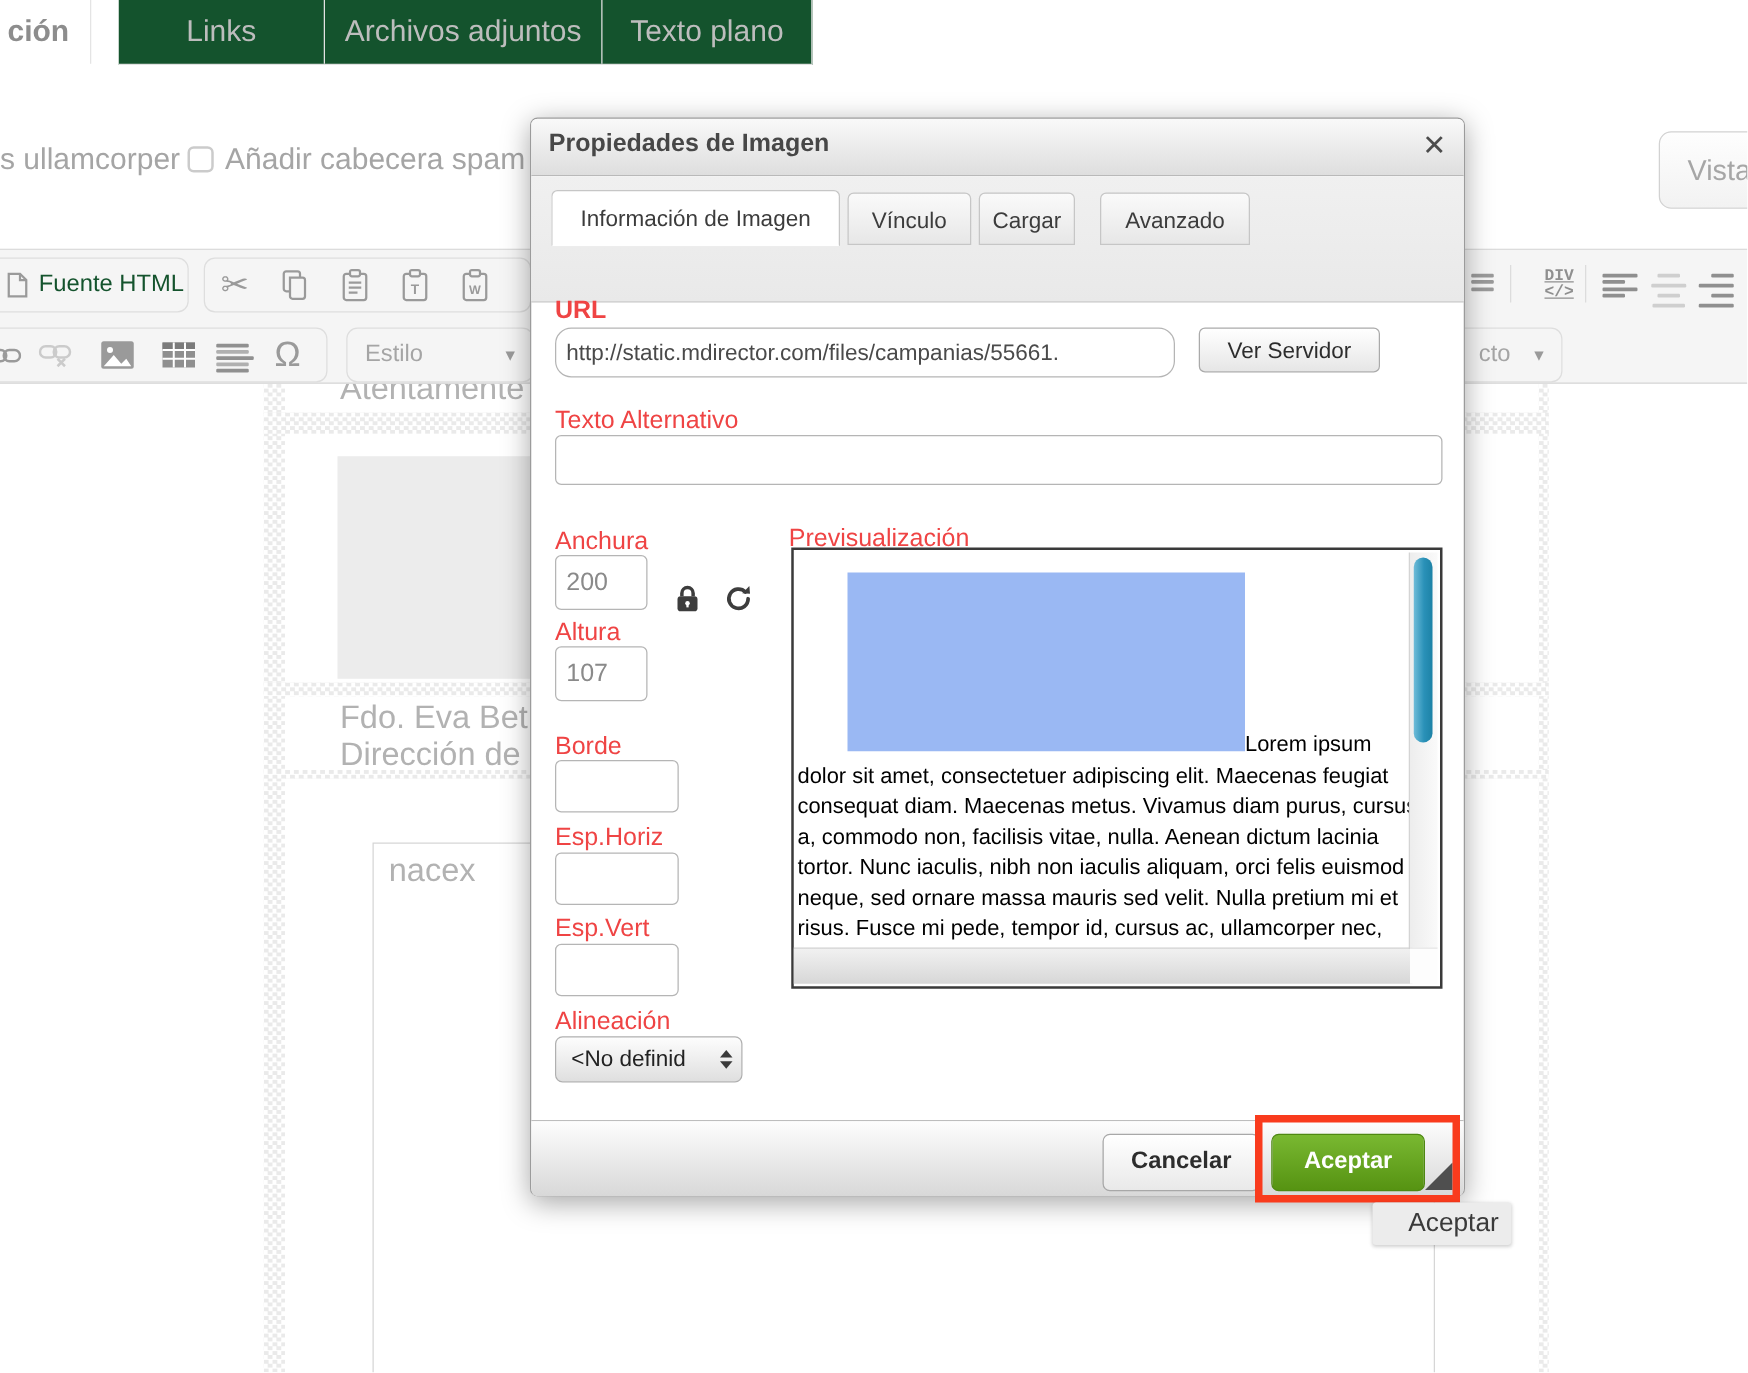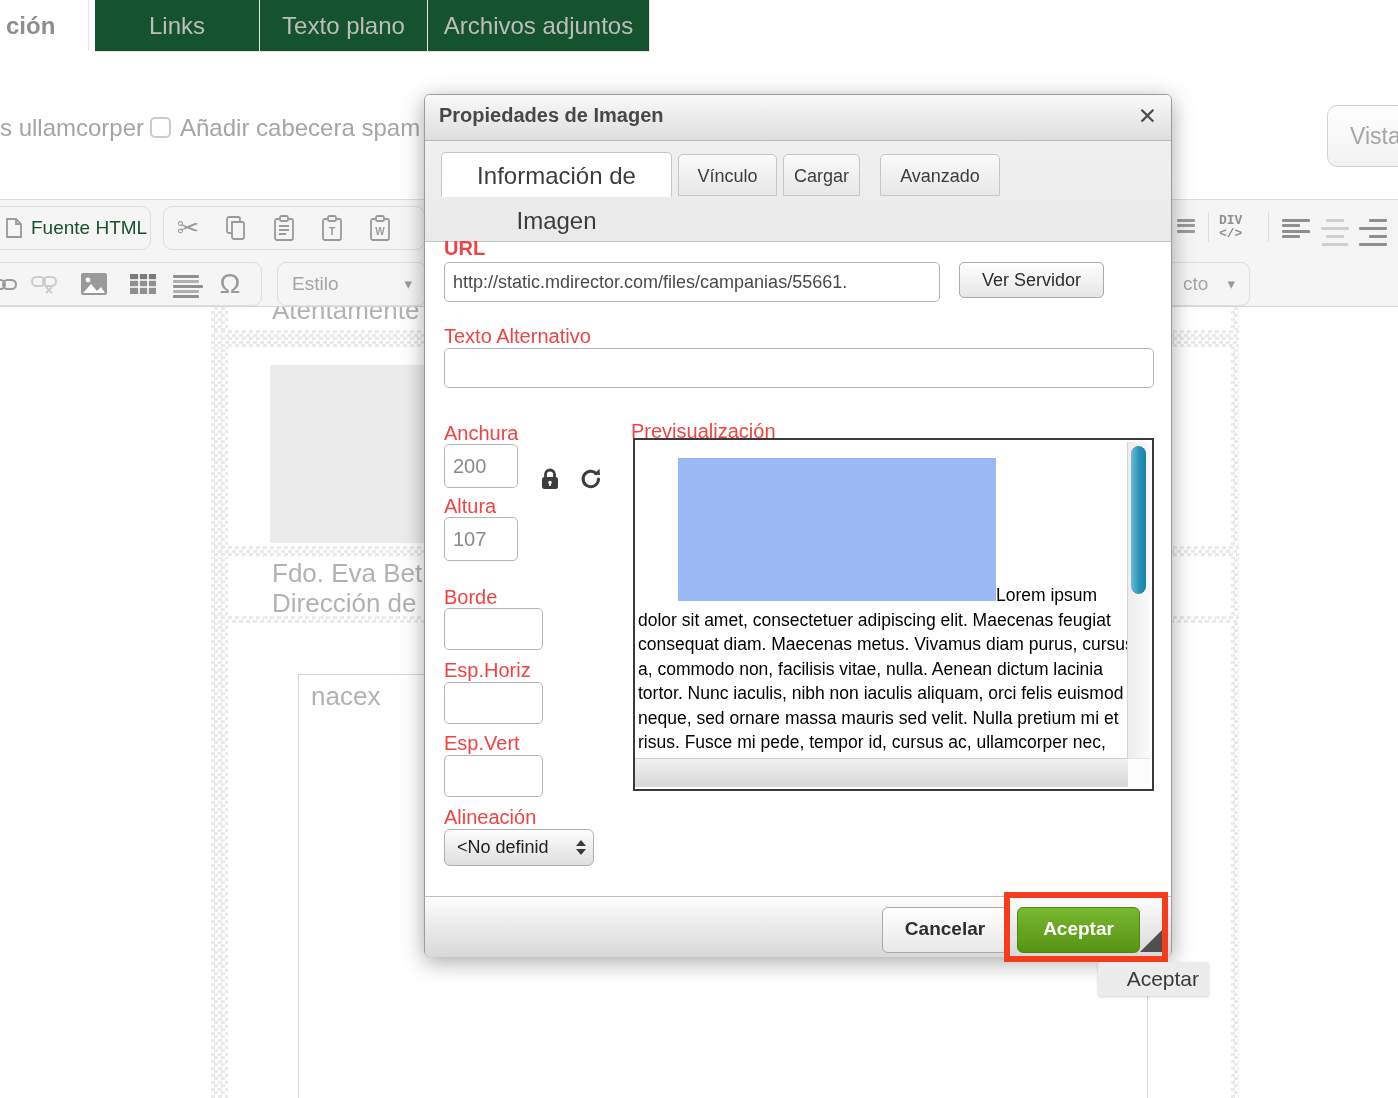--- a/index.html
+++ b/index.html
@@ -1,56 +1,56 @@
 <!DOCTYPE html>
 <html><head>
 <meta charset="utf-8">
 <style>
   html,body{margin:0;padding:0;background:#fff;}
   #screen{position:relative;width:1398px;height:1098px;overflow:hidden;
           font-family:"Liberation Sans","DejaVu Sans",sans-serif;background:#fff;}
   .abs{position:absolute;}
   
   .tabbar{left:0;top:0;width:1398px;height:52px;background:#fff;z-index:20;}
-  .tab-active{left:0;top:0;width:89px;height:51px;background:#fff;border-right:1px solid #e4e4e4;
+  .tab-active{left:0;top:0;width:73px;height:51px;background:#fff;border-right:1px solid #e4e4e4;
               color:#8d8d8d;font-weight:bold;font-size:24px;line-height:51px;padding-left:6px;box-sizing:border-box;}
   .tabs-rest{left:95px;top:0;width:555px;height:51px;background:#14532d;border-bottom:1px solid #e2e2e2;display:flex;}
   .top-tab{height:51px;line-height:51px;text-align:center;color:#bdbdbd;font-size:24px;border-right:1px solid #e2e2e2;box-sizing:border-box;}
   
   .opt-text{color:#a5a5a5;font-size:24px;}
   .checkbox{width:21px;height:21px;border:2px solid #cbcbcb;border-radius:5px;background:#fff;box-sizing:border-box;}
   .vista-btn{left:1327px;top:105px;width:92px;height:62px;border:1px solid #d2d2d2;border-radius:10px;
              background:linear-gradient(#fefefe,#f2f2f2);color:#a6a6a6;font-size:23px;line-height:60px;padding-left:22px;box-sizing:border-box;z-index:20;}
   
   .toolbar{left:0;top:199px;width:1398px;height:108px;background:#f5f5f5;border-top:1px solid #dcdcdc;border-bottom:1px solid #d6d6d6;z-index:20;box-sizing:border-box;}
   .tgroup{position:absolute;border:1px solid #dedede;border-radius:9px;box-sizing:border-box;display:flex;align-items:center;}
   .ticon{display:flex;align-items:center;justify-content:center;color:#9a9a9a;}
   .tsep{position:absolute;width:1px;background:#dcdcdc;}
   .tool-label{color:#14532d;font-size:19px;}
   .dd{position:absolute;border:1px solid #dedede;border-radius:9px;box-sizing:border-box;display:flex;align-items:center;color:#a5a5a5;font-size:19px;}
   .dd .arrow{margin-left:auto;color:#9a9a9a;font-size:15px;}
   .bars span{display:block;border-radius:1px;}
-  .divicon{font-size:13px;font-weight:bold;color:#8f8f8f;line-height:13px;text-align:left;font-family:"Liberation Mono","DejaVu Sans Mono",monospace;}
+  .divicon{font-size:13px;font-weight:bold;color:#8f8f8f;line-height:13px;text-align:right;font-family:"Liberation Mono","DejaVu Sans Mono",monospace;text-decoration:underline;}
   
   .email-area{left:0;top:307px;width:1398px;height:791px;background:#fff;z-index:1;}
   .hatch{background:conic-gradient(#eaeaea 0 25%,#ffffff 0 50%,#eaeaea 0 75%,#ffffff 0);background-size:7px 7px;}
   .email-txt{color:#b2b2b2;font-size:26px;}
   .placeholder{background:#ececec;}
   .nacex-box{border:1px solid #d6d6d6;background:#fff;box-sizing:border-box;}
   
   .dialog{left:424px;top:94px;width:748px;height:863px;background:#fff;border:1px solid #9b9b9b;border-radius:6px;
           box-shadow:0 5px 22px rgba(0,0,0,.35);z-index:30;box-sizing:border-box;}
   .dlg-title{left:0;top:0;width:746px;height:46px;background:linear-gradient(#f9f9f9,#dedede);border-bottom:1px solid #b9b9b9;
              border-radius:5px 5px 0 0;box-sizing:border-box;}
   .dlg-title .t{position:absolute;left:14px;top:9px;font-size:20px;font-weight:bold;color:#474747;}
   .dlg-close{position:absolute;right:14px;top:8px;font-size:23px;font-weight:bold;color:#4c4c4c;}
   .dlg-tabs{left:0;top:46px;width:746px;height:101px;background:linear-gradient(#f0f0f0,#e9e9e9);border-bottom:1px solid #c6c6c6;box-sizing:border-box;}
   .dtab{position:absolute;box-sizing:border-box;border:1px solid #c6c6c6;border-radius:5px 5px 0 0;
         background:linear-gradient(#fafafa,#e7e7e7);color:#3c3c3c;font-size:18px;text-align:center;}
-  .dtab.active{background:#fff;border-bottom:1px solid #fff;font-size:24px;z-index:2;}
+  .dtab.active{background:#fff;border-bottom:1px solid #fff;font-size:18px;z-index:2;}
   .dlbl{position:absolute;color:#ef4444;font-size:20px;}
   .dinput{position:absolute;border:1px solid #b5b5b5;border-radius:5px;background:#fff;box-sizing:border-box;
           font-family:"Liberation Sans","DejaVu Sans",sans-serif;font-size:18px;color:#4a4a4a;padding:0 8px;outline:none;}
   .dinput.num{color:#8a8a8a;font-size:20px;}
   .dbtn{position:absolute;border:1px solid #aaa;border-radius:5px;background:linear-gradient(#ffffff,#e6e6e6);
         color:#2d2d2d;font-size:18px;text-align:center;box-sizing:border-box;}
   .select{position:absolute;border:1px solid #b0b0b0;border-radius:6px;background:linear-gradient(#fdfdfd,#dfdfdf);
           box-sizing:border-box;display:flex;align-items:center;overflow:hidden;font-size:18px;color:#222;}
   .stepper{margin-left:auto;display:flex;flex-direction:column;align-items:center;justify-content:center;gap:3px;padding:0 7px;}
   .stepper i{width:0;height:0;border-left:5px solid transparent;border-right:5px solid transparent;display:block;}
@@ -98,22 +98,22 @@
     <div class="abs nacex-box" style="left:298px;top:367px;width:850px;height:740px;">
       <div class="email-txt" style="position:absolute;left:12px;top:6px;">nacex</div>
 
     </div>
   </div>
 
   <div class="abs tabbar">
     <div class="abs tab-active">ción</div>
     <div class="abs tabs-rest">
       <div class="top-tab" style="width:165px;">Links</div>
+      <div class="top-tab" style="width:222px;">Archivos adjuntos</div>
       <div class="top-tab" style="width:168px;">Texto plano</div>
-      <div class="top-tab" style="width:222px;">Archivos adjuntos</div>
     </div>
   </div>
 
   <div class="abs opt-text" style="left:0;top:114px;z-index:20;">s ullamcorper</div>
   <div class="abs checkbox" style="left:150px;top:117px;z-index:20;"></div>
   <div class="abs opt-text" style="left:180px;top:114px;z-index:20;">Añadir cabecera spam</div>
   <div class="abs vista-btn">Vista</div>
 
   <div class="abs toolbar">
 
@@ -253,21 +253,21 @@
       <span class="dlg-close">✕</span>
     </div>
     <div class="abs dlg-tabs">
       <div class="dtab active" style="left:16px;top:11px;width:231px;height:45px;line-height:45px;">Información de Imagen</div>
       <div class="dtab" style="left:253px;top:13px;width:99px;height:42px;line-height:42px;">Vínculo</div>
       <div class="dtab" style="left:358px;top:13px;width:77px;height:42px;line-height:42px;">Cargar</div>
       <div class="dtab" style="left:455px;top:13px;width:120px;height:42px;line-height:42px;">Avanzado</div>
     </div>
 
     <div class="dlbl" style="left:19px;top:142px;font-weight:bold;">URL</div>
-    <input class="dinput" style="left: 19px; top: 167px; width: 496px; height: 40px;" value="http://static.mdirector.com/files/campanias/55661.">
+    <input class="dinput" style="left: 19px; top: 167px; width: 496px; height: 40px; border-radius: 13px;" value="http://static.mdirector.com/files/campanias/55661.">
     <div class="dbtn" style="left:534px;top:167px;width:145px;height:36px;line-height:34px;">Ver Servidor</div>
 
     <div class="dlbl" style="left:19px;top:230px;">Texto Alternativo</div>
     <input class="dinput" style="left: 19px; top: 253px; width: 710px; height: 40px;" value="">
 
     <div class="dlbl" style="left:19px;top:327px;">Anchura</div>
     <input class="dinput num" style="left: 19px; top: 349px; width: 74px; height: 44px;" value="200">
     <div class="abs" style="left:113px;top:372px;">
       <svg width="24" height="24" viewBox="0 0 24 24">
           <rect x="4" y="10" width="16" height="12" rx="2.5" fill="#3d3d3d"></rect>

